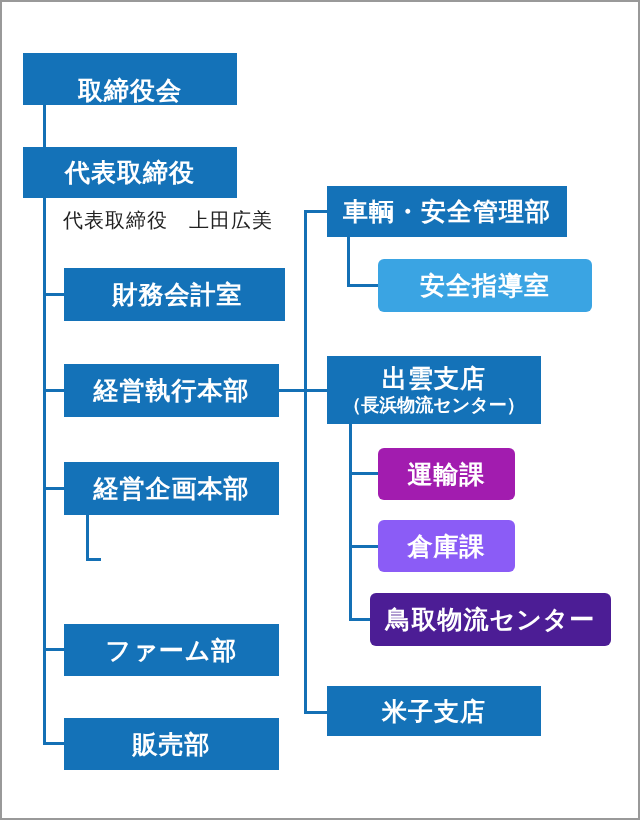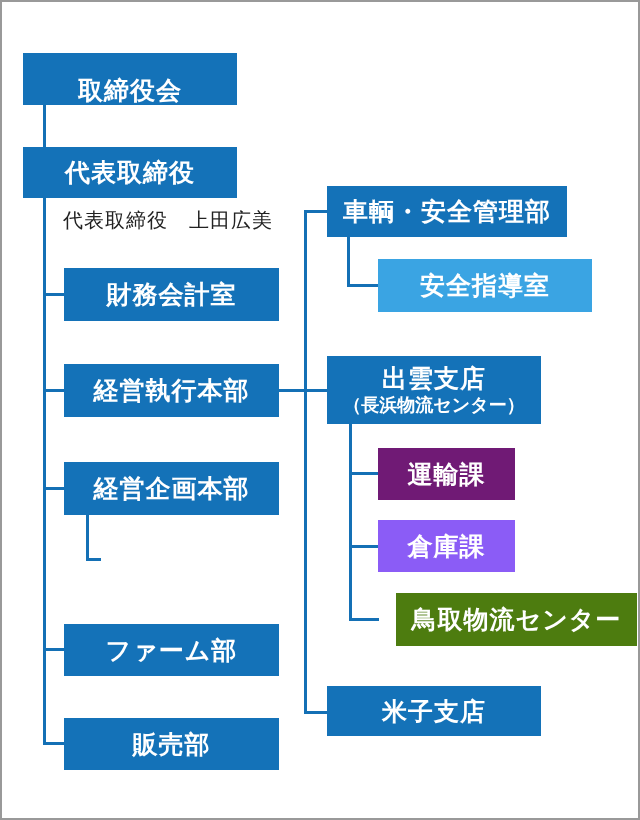--- a/index.html
+++ b/index.html
@@ -29,21 +29,21 @@
     position: absolute;
     display: flex;
     flex-direction: column;
     align-items: center;
     justify-content: center;
     color: #ffffff;
     text-align: center;
     line-height: 1.15;
   }
   .node.dark  { background: #1472b8; }
-  .node.light { background: #3aa4e3; }
+  .node.light { background: #3aa4e3; border-radius: 6px; }
   .node .label {
     font-size: 25px;
     font-weight: bold;
     letter-spacing: 1px;
     white-space: nowrap;
   }
   .node .sublabel {
     font-size: 18px;
     font-weight: bold;
     white-space: nowrap;
@@ -83,21 +83,21 @@
       <div class="line" style="left: 347px; top: 543px; width: 30px; height: 3px; background: rgb(20, 112, 181);"></div>
       <div class="line" style="left: 347px; top: 616px; width: 30px; height: 3px; background: rgb(20, 112, 181);"></div>
     </div>
   <div class="layer" id="nodes-layer">
       <div class="node dark" style="left: 21px; top: 51px; width: 214px; height: 52px; background: rgb(20, 114, 184); color: rgb(255, 255, 255); justify-content: flex-end;">
         <span class="label">取締役会</span>
       </div>
       <div class="node dark" style="left: 21px; top: 145px; width: 214px; height: 51px; background: rgb(20, 114, 184); color: rgb(255, 255, 255);">
         <span class="label">代表取締役</span>
       </div>
-      <div class="node dark" style="left: 62px; top: 266px; width: 215px; height: 53px; background: rgb(20, 114, 184); color: rgb(255, 255, 255);">
+      <div class="node dark" style="left: 62px; top: 266px; width: 215px; height: 53px; background: rgb(20, 114, 184); color: rgb(255, 255, 255); padding-left: 6px;">
         <span class="label">財務会計室</span>
       </div>
       <div class="node dark" style="left: 62px; top: 362px; width: 215px; height: 53px; background: rgb(20, 114, 184); color: rgb(255, 255, 255);">
         <span class="label">経営執行本部</span>
       </div>
       <div class="node dark" style="left: 62px; top: 460px; width: 215px; height: 53px; background: rgb(20, 114, 184); color: rgb(255, 255, 255);">
         <span class="label">経営企画本部</span>
       </div>
       <div class="node dark" style="left: 62px; top: 622px; width: 215px; height: 52px; background: rgb(20, 114, 184); color: rgb(255, 255, 255);">
         <span class="label">ファーム部</span>
@@ -108,27 +108,27 @@
       <div class="node dark" style="left: 325px; top: 184px; width: 240px; height: 51px; background: rgb(20, 114, 184); color: rgb(255, 255, 255);">
         <span class="label">車輌・安全管理部</span>
       </div>
       <div class="node light" style="left: 376px; top: 257px; width: 214px; height: 53px; background: rgb(58, 164, 227); color: rgb(255, 255, 255);">
         <span class="label">安全指導室</span>
       </div>
       <div class="node dark" style="left: 325px; top: 354px; width: 214px; height: 68px; background: rgb(20, 114, 184); color: rgb(255, 255, 255);">
         <span class="label">出雲支店</span>
         <span class="sublabel">（長浜物流センター）</span>
       </div>
-      <div class="node light" style="left: 376px; top: 446px; width: 137px; height: 52px; background: #701a75; color: rgb(255, 255, 255);">
+      <div class="node light" style="left: 376px; top: 446px; width: 137px; height: 52px; background: #a21caf; color: rgb(255, 255, 255);">
         <span class="label">運輸課</span>
       </div>
       <div class="node light" style="left: 376px; top: 518px; width: 137px; height: 52px; background: #8b5cf6; color: rgb(255, 255, 255);">
         <span class="label">倉庫課</span>
       </div>
-      <div class="node light" style="left: 394px; top: 591px; width: 241px; height: 53px; background: #4d7c0f; color: rgb(255, 255, 255);">
+      <div class="node light" style="left: 368px; top: 591px; width: 241px; height: 53px; background: #4c1d95; color: rgb(255, 255, 255);">
         <span class="label">鳥取物流センター</span>
       </div>
       <div class="node dark" style="left: 325px; top: 684px; width: 214px; height: 50px; background: rgb(20, 114, 184); color: rgb(255, 255, 255);">
         <span class="label">米子支店</span>
       </div>
     </div>
   <div class="note">代表取締役　上田広美</div>
 </div>
 
 </body></html>

